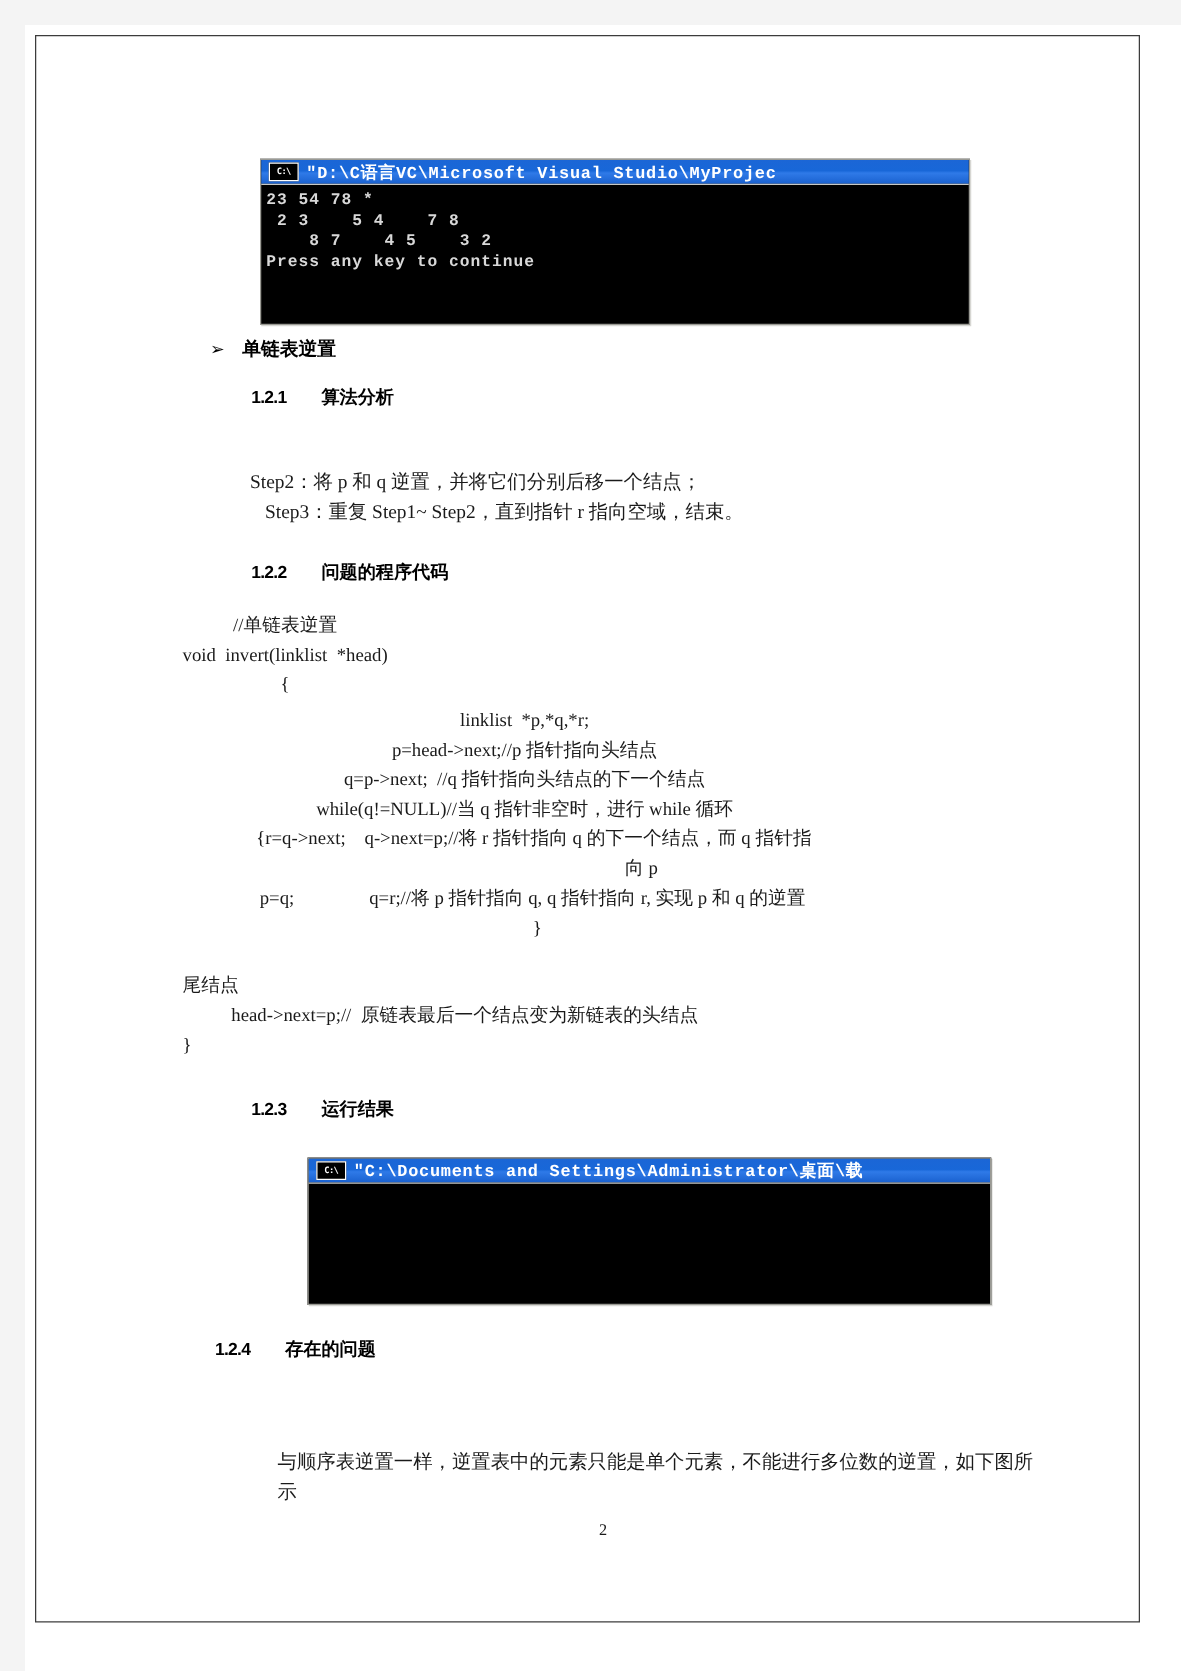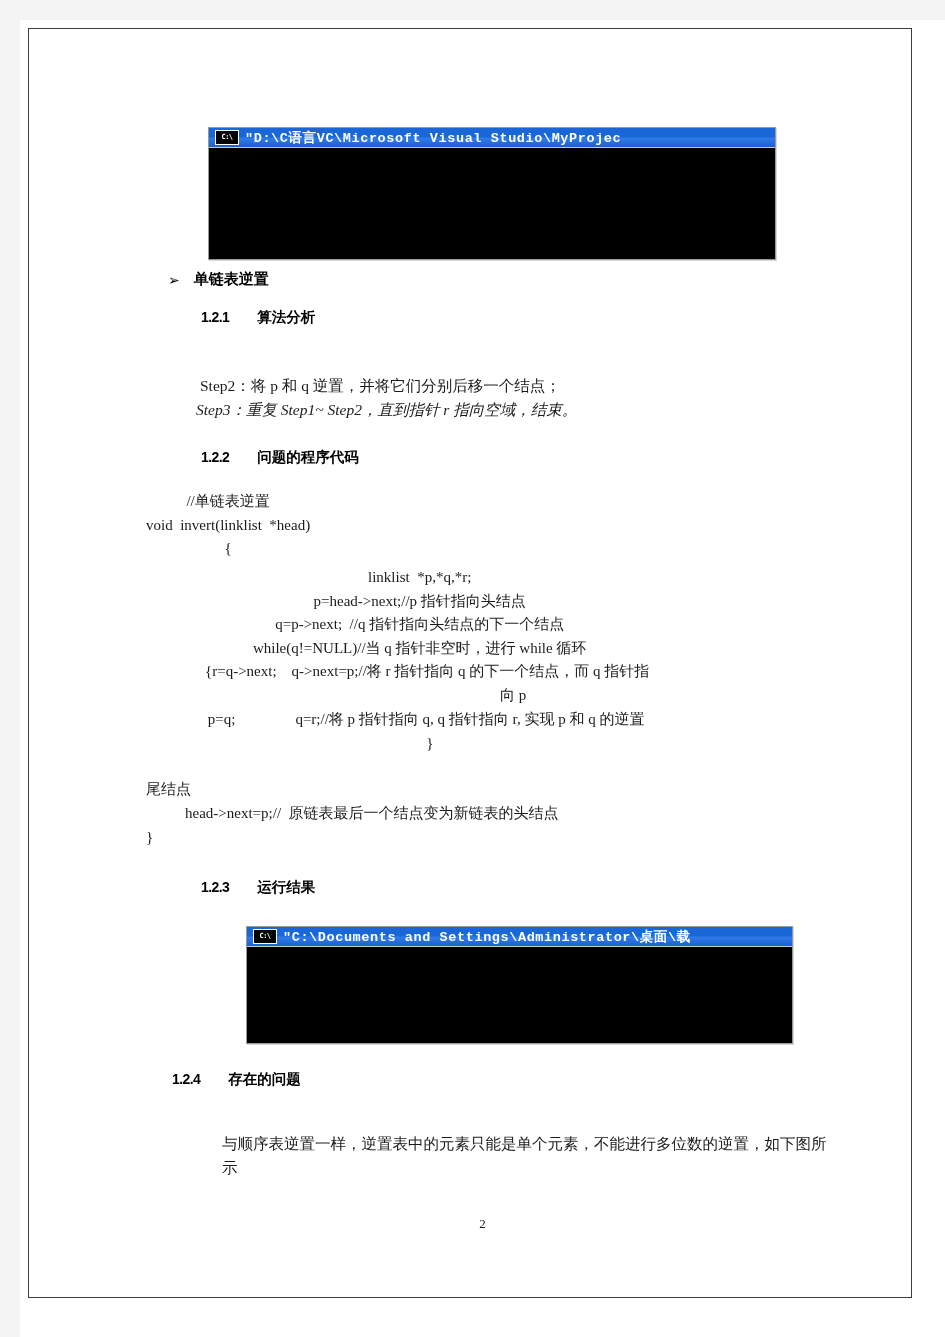--- a/index.html
+++ b/index.html
@@ -174,33 +174,37 @@
 <div id="page">
   <div id="page-border"></div>
 
   <div id="content">
 
     <div class="console" id="console-1">
       <div class="console-titlebar">
         <span class="console-icon">C:\</span>
         <span class="console-title">"D:\C语言VC\Microsoft Visual Studio\MyProjec</span>
       </div>
+      <div class="console-body"><span>23 54 78 *</span>
+<span> 2 3    5 4    7 8</span>
+<span>    8 7    4 5    3 2</span>
+<span>Press any key to continue</span></div>
     </div>
 
     <div class="bullet-heading" style="left:148px; top:250px;">
       <span class="bullet-glyph">➢</span>
       <span>单链表逆置</span>
     </div>
 
     <div class="h3" style="left:181px; top:288px;">
       <span class="num">1.2.1</span><span>算法分析</span>
     </div>
 
     <div class="body-text" style="left:180px; top:354px;">Step2：将 p 和 q 逆置，并将它们分别后移一个结点；</div>
-    <div class="body-text" style="left:176px; top:378px;font-style:italic;">Step3：重复 Step1~ Step2，直到指针 r 指向空域，结束。</div>
+    <div class="body-text" style="left:192px; top:378px;">Step3：重复 Step1~ Step2，直到指针 r 指向空域，结束。</div>
 
     <div class="h3" style="left:181px; top:428px;">
       <span class="num">1.2.2</span><span>问题的程序代码</span>
     </div>
 
     <div class="code" style="left:126px; top:470px;">//单链表逆置
 void  invert(linklist  *head)
 {</div>
 
     <div class="code" style="left:170px; top:546px;">linklist  *p,*q,*r;
@@ -229,18 +233,18 @@
       <div class="console-titlebar">
         <span class="console-icon">C:\</span>
         <span class="console-title">"C:\Documents and Settings\Administrator\桌面\载</span>
       </div>
     </div>
 
     <div class="h3" style="left:152px; top:1050px;">
       <span class="num">1.2.4</span><span>存在的问题</span>
     </div>
 
-    <div class="para" style="left:202px; top:1112px; width:610px;">与顺序表逆置一样，逆置表中的元素只能是单个元素，不能进行多位数的逆置，如下图所示</div>
+    <div class="para" style="left:202px; top:1138px; width:610px;">与顺序表逆置一样，逆置表中的元素只能是单个元素，不能进行多位数的逆置，如下图所示</div>
 
     <div id="page-number">2</div>
 
   </div>
 </div>
 
 </body></html>

